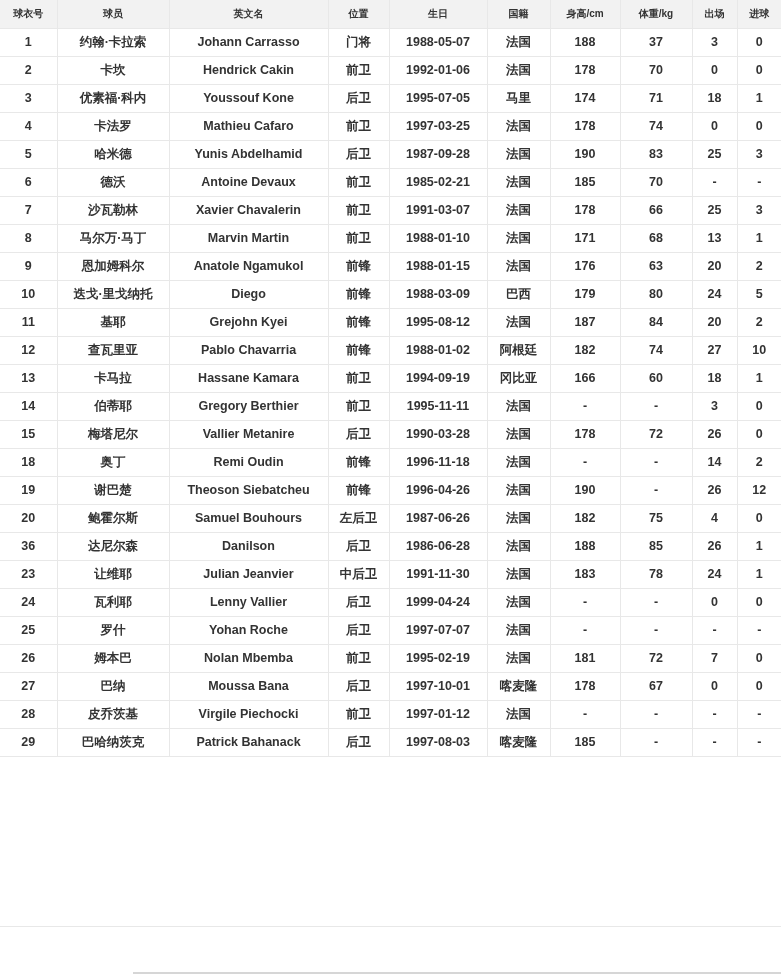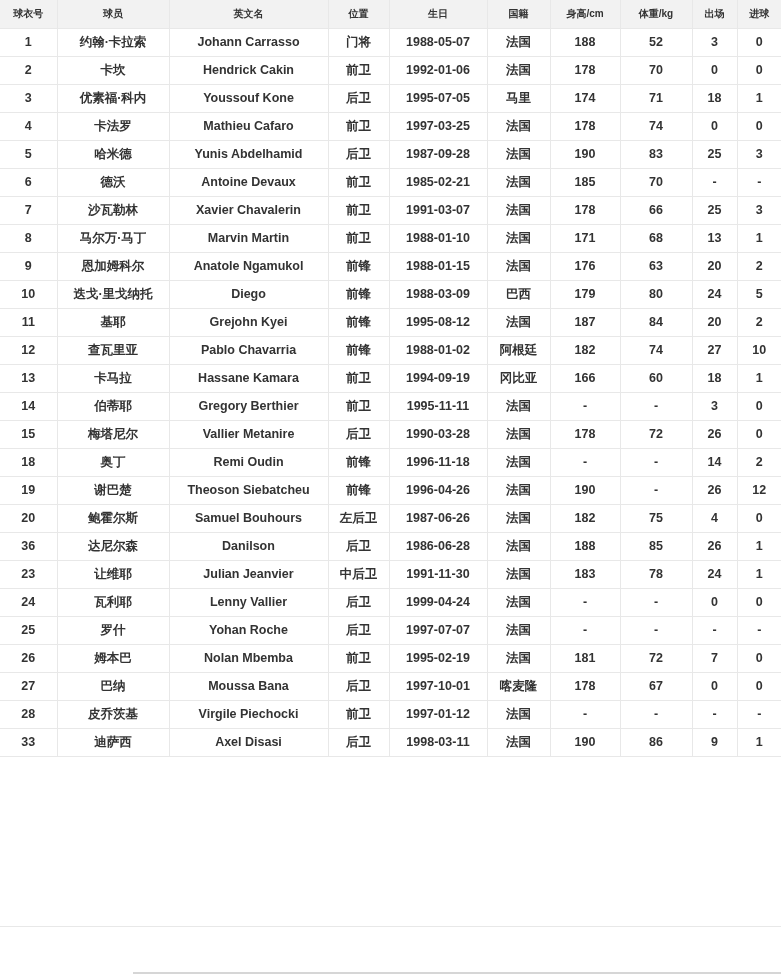--- a/index.html
+++ b/index.html
@@ -74,21 +74,21 @@
   </thead>
   <tbody>
       <tr>
         <td>1</td>
         <td>约翰·卡拉索</td>
         <td>Johann Carrasso</td>
         <td>门将</td>
         <td>1988-05-07</td>
         <td>法国</td>
         <td>188</td>
-        <td>52</td>
+        <td>37</td>
         <td>3</td>
         <td>0</td>
       </tr>
       <tr>
         <td>2</td>
         <td>卡坎</td>
         <td>Hendrick Cakin</td>
         <td>前卫</td>
         <td>1992-01-06</td>
         <td>法国</td>
@@ -367,28 +367,28 @@
         <td>Virgile Piechocki</td>
         <td>前卫</td>
         <td>1997-01-12</td>
         <td>法国</td>
         <td>-</td>
         <td>-</td>
         <td>-</td>
         <td>-</td>
       </tr>
       <tr>
-        <td>33</td>
-        <td>迪萨西</td>
-        <td>Axel Disasi</td>
-        <td>后卫</td>
-        <td>1998-03-11</td>
-        <td>法国</td>
-        <td>190</td>
-        <td>86</td>
-        <td>9</td>
-        <td>1</td>
+        <td>29</td>
+        <td>巴哈纳茨克</td>
+        <td>Patrick Bahanack</td>
+        <td>后卫</td>
+        <td>1997-08-03</td>
+        <td>喀麦隆</td>
+        <td>185</td>
+        <td>-</td>
+        <td>-</td>
+        <td>-</td>
       </tr>
     </tbody>
 </table>
 
 <div class="divider divider-1"></div>
 <div class="divider divider-2"></div>
 
 </body></html>

